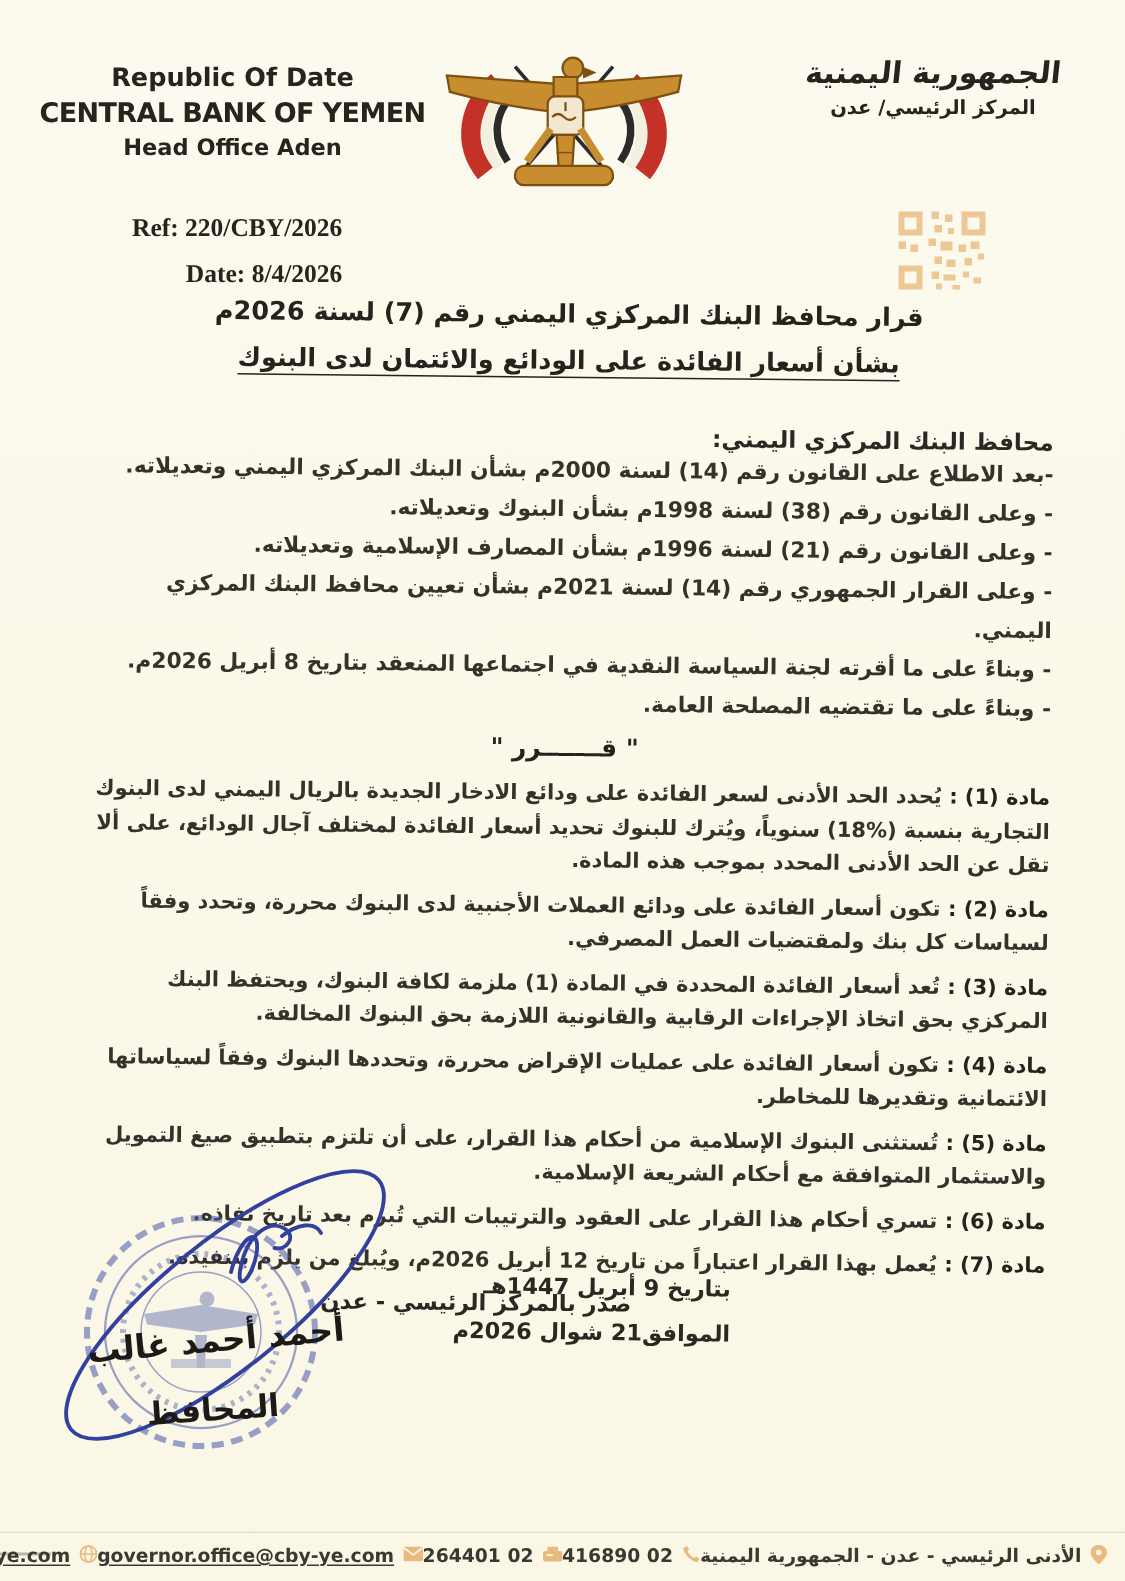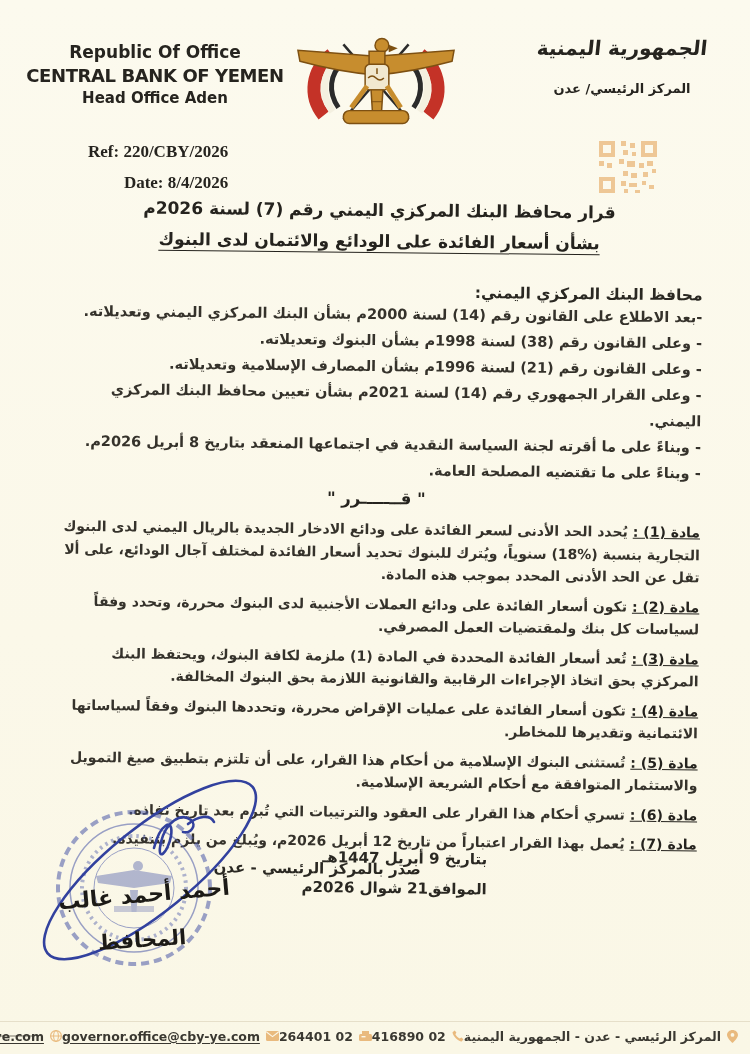--- a/index.html
+++ b/index.html
@@ -16,32 +16,32 @@
   
   .en-block { position:absolute; left:24px; top:42px; width:262px; text-align:center; font-weight:bold; color:#26241f; }
   .en-country { font-size:17px; }
   .en-bank { font-size:18px; margin-top:3px; letter-spacing:-.4px; }
   .en-office { font-size:15px; margin-top:3px; }
   .refdate { position:absolute; left:88px; top:136px; font-family:"Liberation Serif", serif; font-weight:bold; font-size:17px; line-height:31px; color:#26241f; text-align:right; }
   .emblem { position:absolute; left:292px; top:24px; }
   .ar-block { position:absolute; left:512px; top:36px; width:220px; text-align:center; direction:rtl; font-weight:bold; color:#26241f; }
   .ar-country { font-size:20px; transform:skewX(-6deg); display:inline-block; }
   .ar-bank { font-size:21px; margin-top:5px; }
-  .ar-office { font-size:13px; margin-top:21px; }
+  .ar-office { font-size:13px; margin-top:5px; }
   .qr { position:absolute; left:597px; top:139px; opacity:.85; }
 
   
   .content { position:absolute; left:52px; top:200px; width:648px; direction:rtl; transform:rotate(.6deg); }
   .title1 { text-align:center; font-weight:bold; font-size:17px; color:#25231e; }
   .title2 { text-align:center; font-weight:bold; font-size:17px; color:#25231e; margin-top:11px; text-decoration:underline; text-underline-offset:5px; }
   .addressee { font-weight:bold; font-size:15.5px; margin-top:32px; color:#2a2822; }
   .preamble p { font-size:14.5px; font-weight:bold; line-height:26px; color:#35322b; }
   .decree { text-align:center; font-weight:bold; font-size:16.5px; margin:6px 0 10px; color:#25231e; }
   .article { font-size:14px; font-weight:bold; line-height:22.5px; margin-bottom:7px; color:#35322b; text-align:right; }
-  .article .alabel { color:#25231e; margin-left:5px;text-decoration:underline; }
+  .article .alabel { color:#25231e; margin-left:5px; }
   .issued { font-size:15px; font-weight:bold; padding-left:165px; text-align:left; margin-top:6px; color:#2a2822; }
 
   .dates { position:absolute; left:282px; top:843px; width:205px; direction:rtl; text-align:right; font-weight:bold; font-size:15px; line-height:30px; color:#2a2822; transform:rotate(.8deg); }
 
   
   .stamp { position:absolute; left:52px; top:806px; opacity:.55; }
   .sig { position:absolute; left:2px; top:752px; }
   .sig-name { position:absolute; left:34px; top:882px; width:220px; text-align:center; direction:rtl; font-weight:bold; font-size:22px; color:#1c1a16; transform:rotate(-5deg); }
   .sig-title { position:absolute; left:62px; top:928px; width:160px; text-align:center; direction:rtl; font-weight:bold; font-size:21px; letter-spacing:5px; color:#1c1a16; transform:rotate(-4deg); }
 
@@ -52,21 +52,21 @@
   .fgroup { display:flex; align-items:center; gap:6px; white-space:nowrap; }
   .flink { text-decoration:underline; text-underline-offset:2px; }
   .scan-dash { position:absolute; left:0; top:1035px; width:34px; height:2px; background:#b9b5a7; }
 </style>
 </head>
 <body>
 
 <div class="page">
 
   <div class="en-block">
-    <div class="en-country">Republic Of Office</div>
+    <div class="en-country">Republic Of Date</div>
     <div class="en-bank">CENTRAL BANK OF YEMEN</div>
     <div class="en-office">Head Office Aden</div>
   </div>
 
   <div class="refdate">
     <div>Ref: 220/CBY/2026</div>
     <div>Date: 8/4/2026</div>
   </div>
 
   <div class="emblem">
@@ -201,21 +201,21 @@
   <div class="sig-name">أحمد أحمد غالب</div>
   <div class="sig-title">المحافظ</div>
 
   <div class="scan-dash"></div>
 
   <div class="footer">
     <span class="fgroup">
       <svg width="11" height="13" viewBox="0 0 11 13">
           <path d="M5.5,0 C2.4,0 0,2.3 0,5 C0,8.2 5.5,13 5.5,13 C5.5,13 11,8.2 11,5 C11,2.3 8.6,0 5.5,0 Z M5.5,6.8 A1.9,1.9 0 1 1 5.5,3 A1.9,1.9 0 0 1 5.5,6.8 Z" fill="#e9ba7e"></path>
         </svg>
-      <span>المركز الرئيسي - عدن - الجمهورية اليمنية</span>
+      <span>الأدنى الرئيسي - عدن - الجمهورية اليمنية</span>
     </span>
     <span class="fgroup">
       <svg width="12" height="12" viewBox="0 0 12 12">
           <path d="M2.7,0.6 L4.4,2.6 L3.4,4.3 C4.1,5.9 6.1,7.9 7.7,8.6 L9.4,7.6 L11.4,9.3 L9.8,11.5 C6.1,11.3 0.7,5.9 0.5,2.2 Z" fill="#e9ba7e"></path>
         </svg>
       <span>02 416890</span>
     </span>
     <span class="fgroup">
       <svg width="13" height="11" viewBox="0 0 13 11">
           <rect x="0" y="3" width="13" height="7" rx="1.5" fill="#e9ba7e"></rect>

